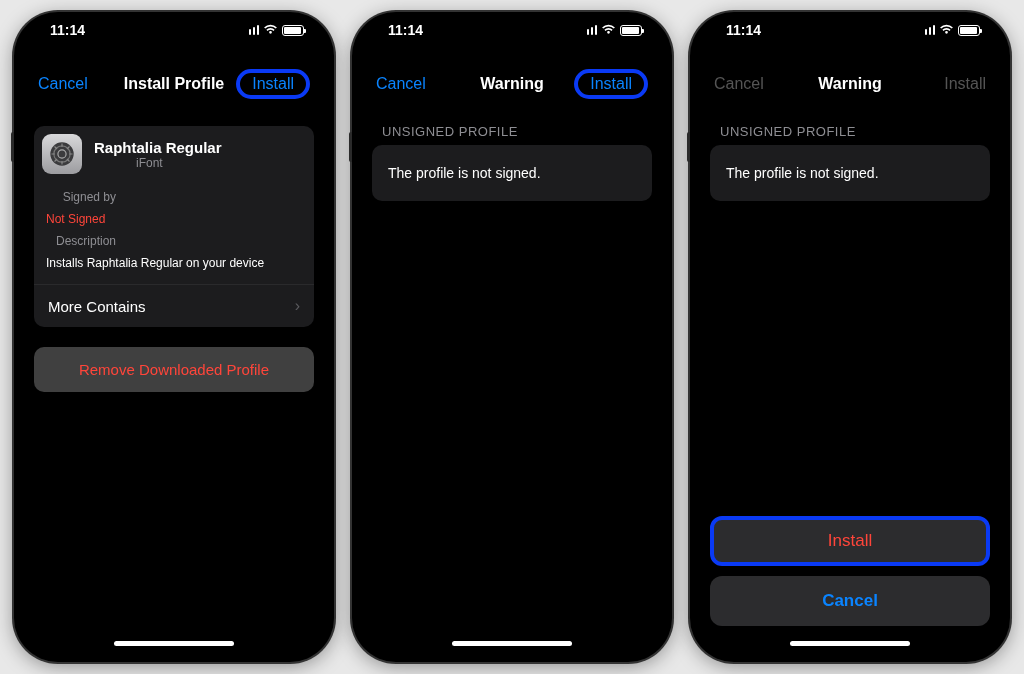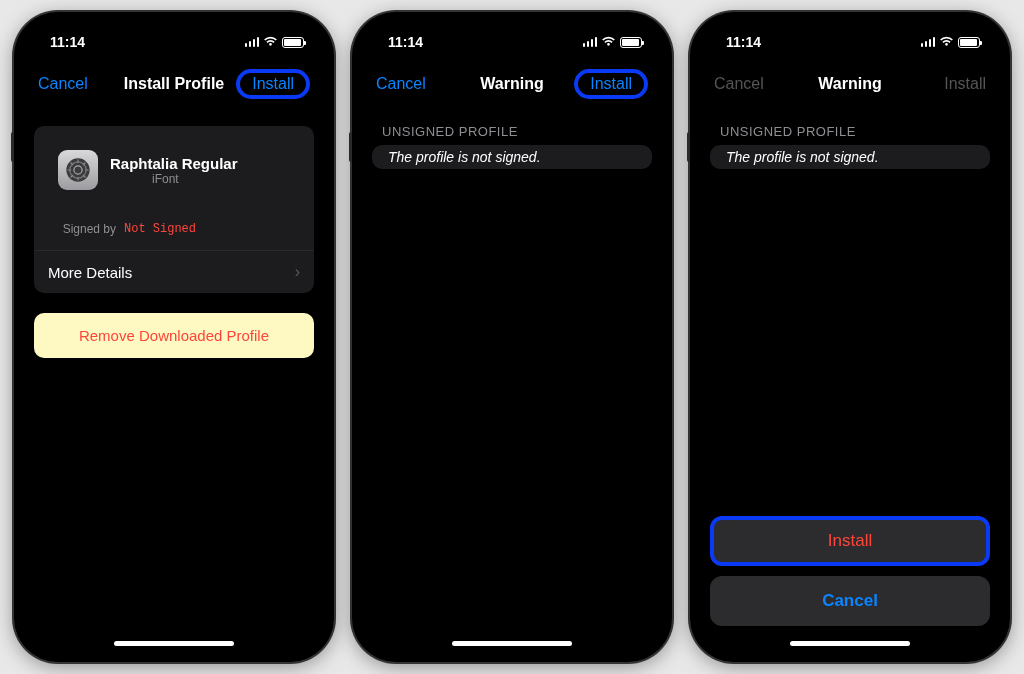--- a/index.html
+++ b/index.html
@@ -50,21 +50,21 @@
     width: 150px;
     height: 26px;
     background: #000;
     border-radius: 0 0 16px 16px;
     z-index: 100;
   }
   .status-bar {
     height: 40px;
     display: flex;
     justify-content: space-between;
-    align-items: center;
+    align-items: flex-start;
     padding: 0 20px 0 26px;
     color: #fff;
     font-size: 14px;
     font-weight: 600;
   }
   .status-right {
     display: flex;
     align-items: center;
     gap: 4px;
   }
@@ -117,54 +117,54 @@
   .card {
     background: #1c1c1e;
     margin: 10px 10px 4px;
     border-radius: 10px;
     overflow: hidden;
   }
   .profile-header {
     display: flex;
     align-items: center;
     gap: 12px;
-    padding: 24px;
+    padding: 8px;
   }
   .profile-icon {
     width: 40px; height: 40px;
     border-radius: 9px;
     background: linear-gradient(180deg,#d8d8da,#9c9ca0);
     display:flex;align-items:center;justify-content:center;
   }
   .gear-svg{width:28px;height:28px;}
   .profile-titles { display:flex; flex-direction:column; }
   .profile-name { color:#fff; font-size:15px; font-weight:600; }
   .profile-sub { color:#8e8e93; font-size:12px;margin-left:42px; }
   .detail-block { padding: 4px 12px 10px; }
-  .detail-row { display:flex; gap:8px; padding:4px 0; font-size:12px; }
+  .detail-row { display:flex; gap:8px; padding:4px 0; font-size:12px;flex-direction:column; }
   .detail-label { color:#8e8e93; width:70px; text-align:right; flex-shrink:0;}
-  .detail-value { color:#fff;font-family:Liberation Mono, monospace; }
+  .detail-value { color:#fff; }
   .detail-value.warn { color:#ff453a; }
   .more-row {
     display:flex; justify-content:space-between; align-items:center;
     padding: 12px 14px; color:#fff; font-size:15px;
     border-top:1px solid #2a2a2c;
   }
   .chevron { color:#5a5a5e; font-size:16px; }
   .action-card {
-    background:#fef9c3; margin:20px 10px; border-radius:10px;
+    background:#404040; margin:20px 10px; border-radius:10px;
     padding:14px; text-align:center; color:#ff453a; font-size:15px;
   }
   .section-header {
     color:#8e8e93; font-size:13px; letter-spacing:.5px;
     padding: 8px 20px 6px;
   }
   .section-row {
     background:#1c1c1e; color:#fff; font-size:14px;
-    padding:4px 16px; margin:0 10px; border-radius:10px;font-style:italic;
+    padding:20px 16px; margin:0 10px; border-radius:10px;
   }
   .home-indicator {
     position:absolute; bottom:6px; left:50%; transform:translateX(-50%);
     width:120px; height:5px; background:#fff; border-radius:3px;
   }
   .sheet {
     position:absolute; bottom:0; left:0; right:0;
     padding: 0 10px 26px; display:flex; flex-direction:column; gap:10px;
   }
   .sheet-btn {
@@ -234,23 +234,27 @@
           <div class="profile-titles">
             <span class="profile-name">Raphtalia Regular</span>
             <span class="profile-sub">iFont</span>
           </div>
         </div>
         <div class="detail-block">
           <div class="detail-row">
             <span class="detail-label">Signed by</span>
             <span class="detail-value warn">Not Signed</span>
           </div>
+          <div class="detail-row">
+            <span class="detail-label">Description</span>
+            <span class="detail-value">Installs Raphtalia Regular on your device</span>
+          </div>
         </div>
         <div class="more-row">
-          <span>More Details</span>
+          <span>More Contains</span>
           <span class="chevron">›</span>
         </div>
       </div>
       <div class="action-card">Remove Downloaded Profile</div>
     </div>
     <div class="home-indicator"></div>
   </div>
 </div>
 
 <div class="phone">

